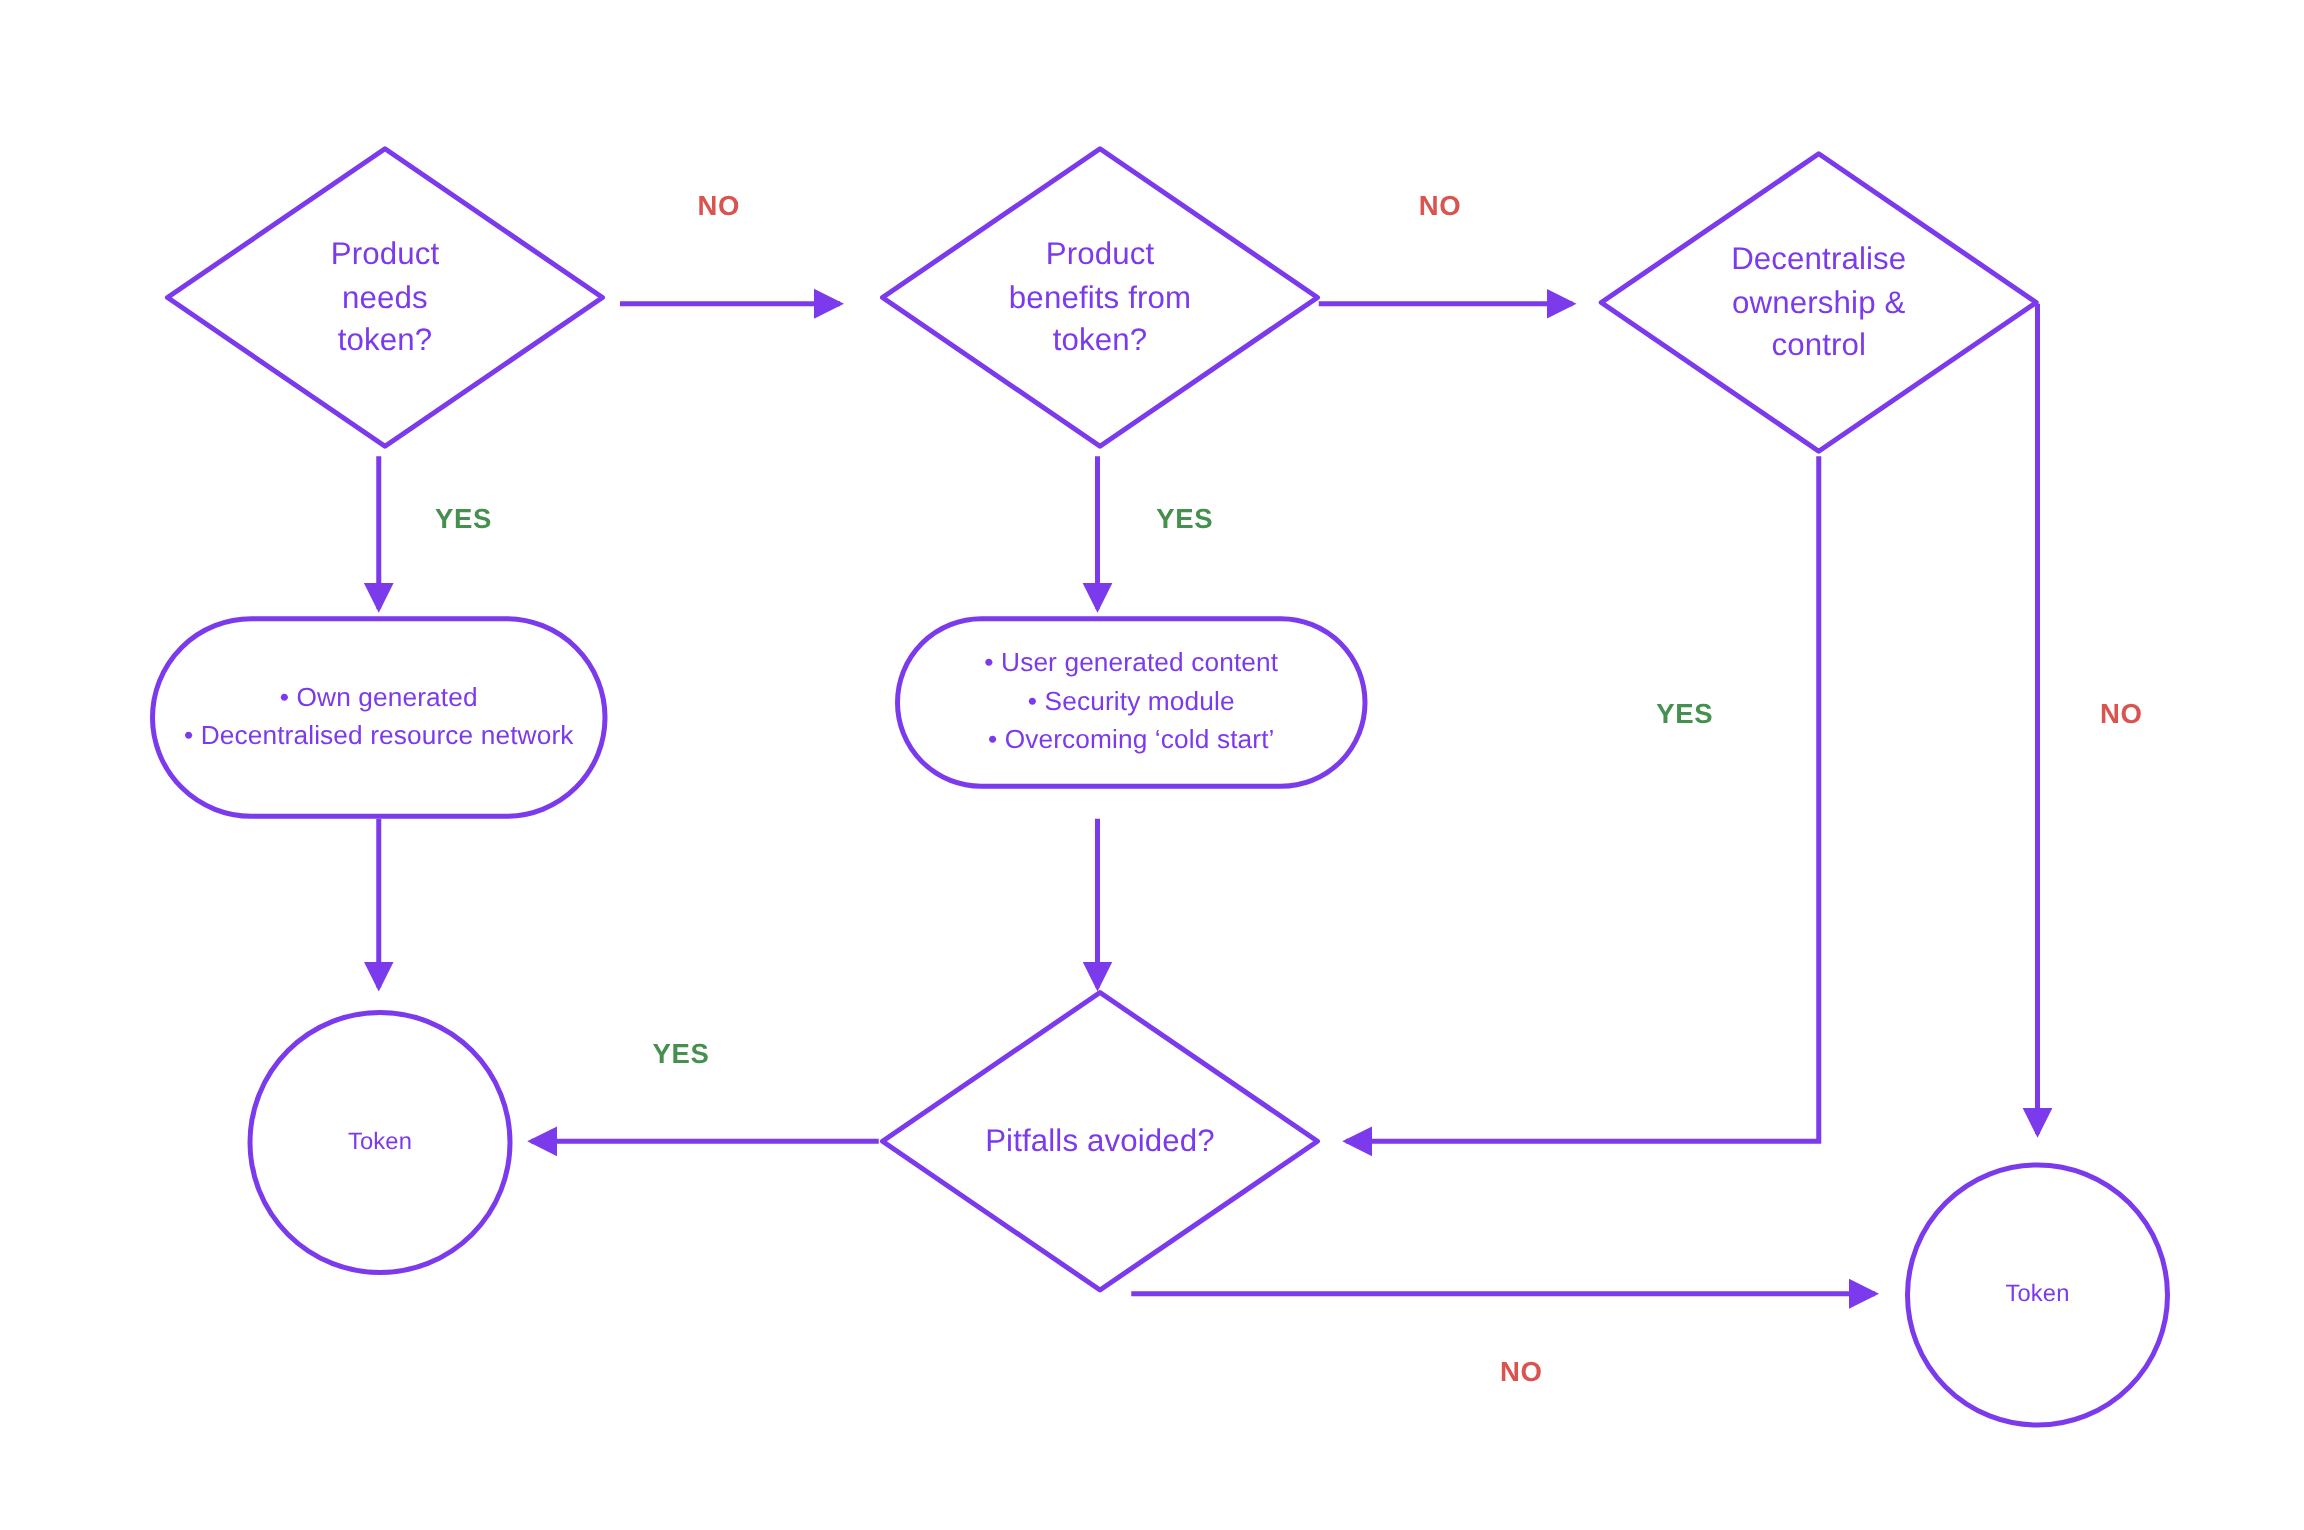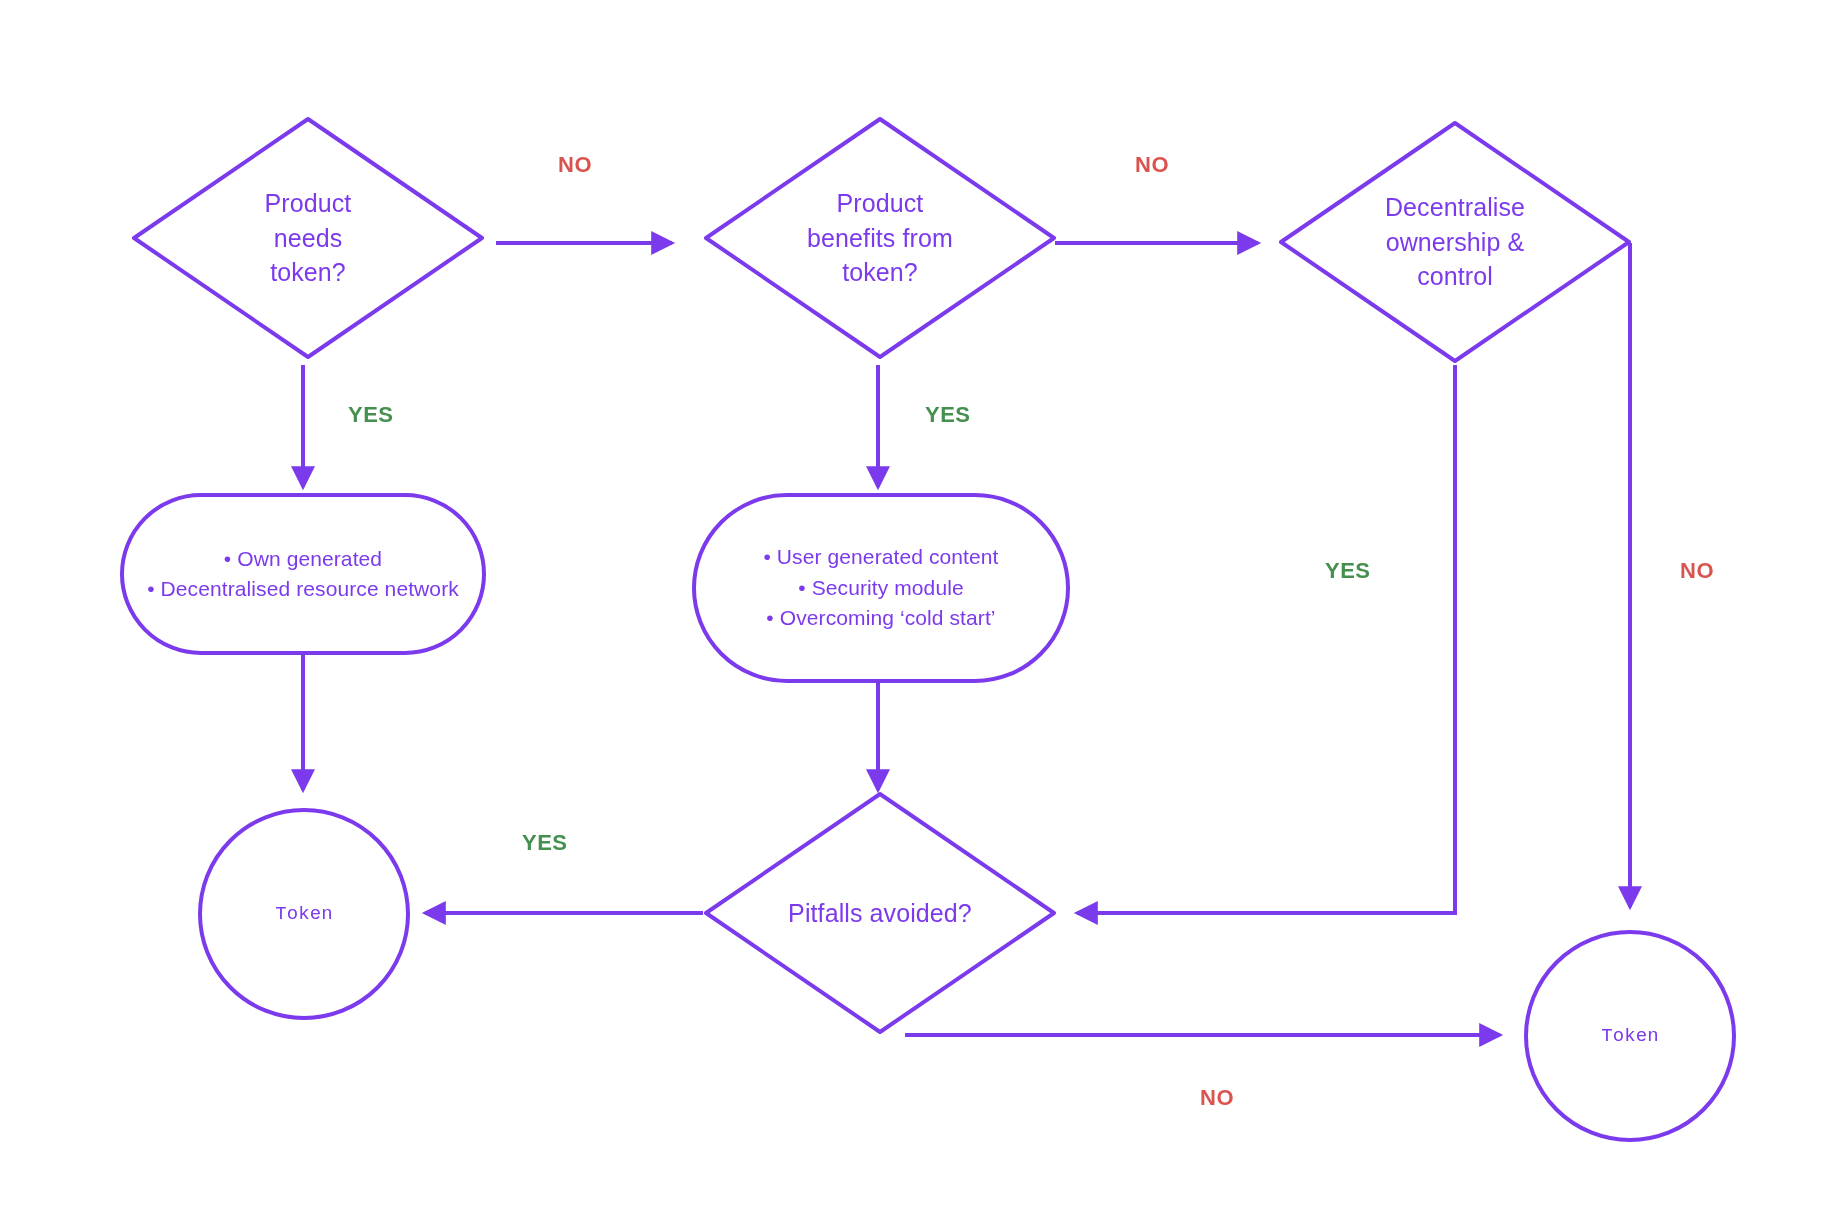--- a/index.html
+++ b/index.html
@@ -68,21 +68,20 @@
     white-space: pre-line;
     letter-spacing: 0.1px;
   }
   .circle {
     border: 4px solid #7c3aed;
     border-radius: 50%;
     background: #ffffff;
     font-size: 19px;
     font-weight: 500;
     letter-spacing: 0.1px;
-    font-family: Liberation Mono, monospace;
   }
   .edge-label {
     position: absolute;
     font-size: 22px;
     font-weight: bold;
     letter-spacing: 0.5px;
     white-space: nowrap;
   }
   .lab-yes { color: #45904f; }
   .lab-no  { color: #d9534f; }
@@ -163,21 +162,21 @@
       <path d="M180,6 L354,125 L180,244 L6,125 Z" fill="#ffffff" stroke="#7c3aed" stroke-width="4" stroke-linejoin="round"></path>
     </svg>
     <div class="diamond-label">Decentralise
 ownership &amp;
 control</div>
   </div>
 
   <div class="node pill" style="left:120px; top:493px; width:366px; height:162px;">• Own generated
 • Decentralised resource network</div>
 
-  <div class="node pill" style="left:692px; top:493px; width:378px; height:190px;">• User generated content
+  <div class="node pill" style="left:716px; top:493px; width:378px; height:138px;">• User generated content
 • Security module
 • Overcoming ‘cold start’</div>
 
   <div class="diamond-wrap" style="left:700px; top:788px; width:360px; height:250px;">
     <svg class="diamond-svg" width="360" height="250" viewBox="0 0 360 250" xmlns="http://www.w3.org/2000/svg">
       <path d="M180,6 L354,125 L180,244 L6,125 Z" fill="#ffffff" stroke="#7c3aed" stroke-width="4" stroke-linejoin="round"></path>
     </svg>
     <div class="diamond-label">Pitfalls avoided?</div>
   </div>
 

